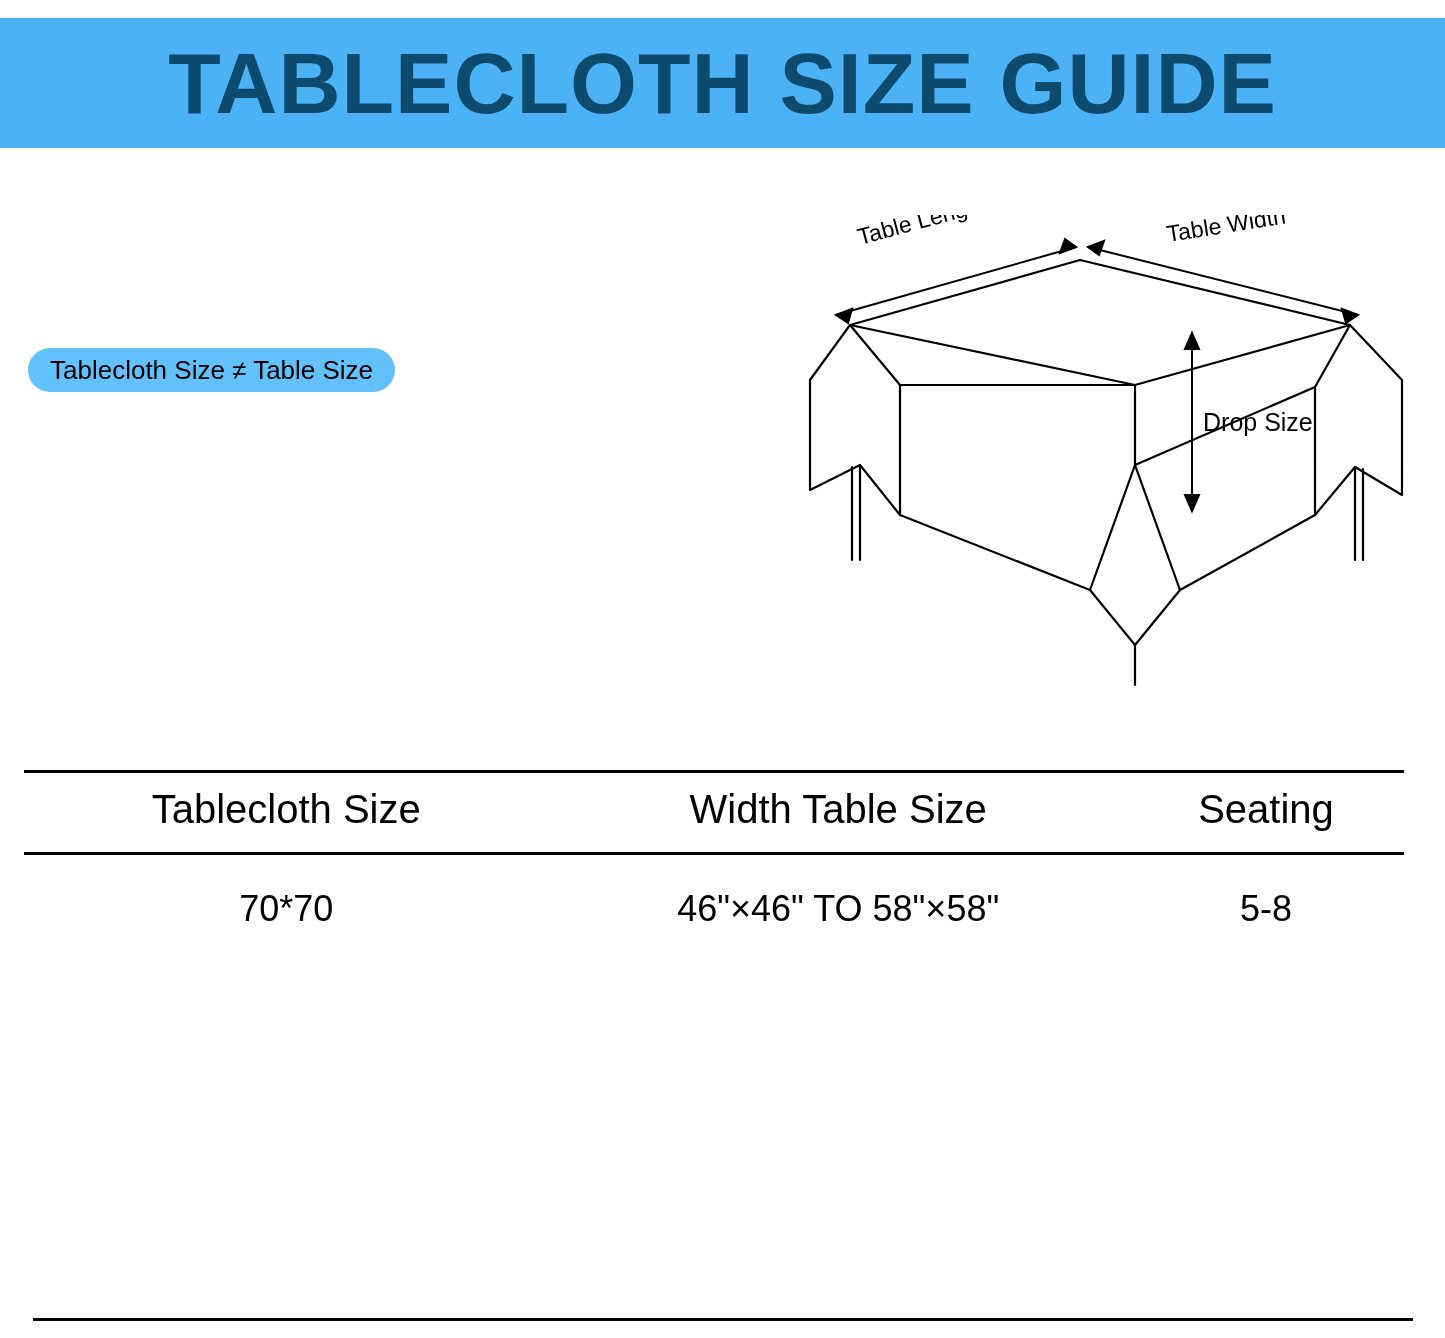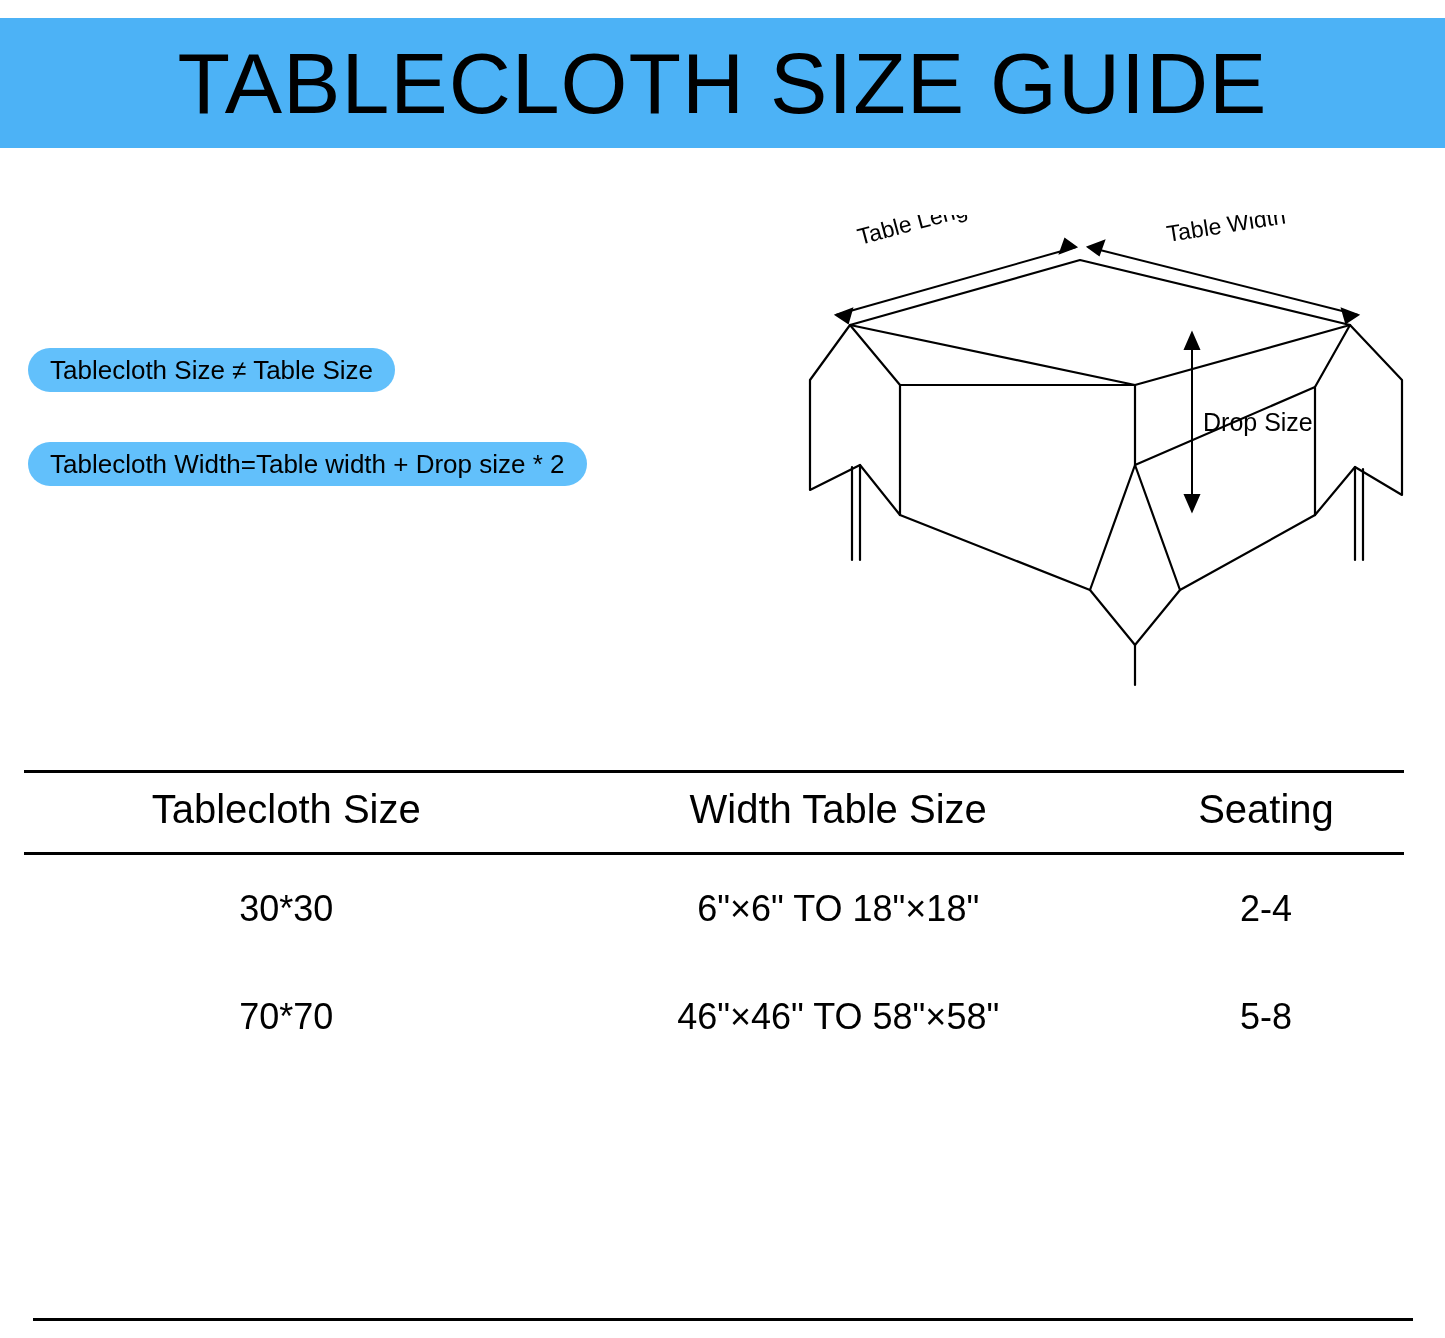--- a/index.html
+++ b/index.html
@@ -22,23 +22,23 @@
     left: 0;
     top: 18px;
     width: 1445px;
     height: 130px;
     background: #4cb2f6;
     display: flex;
     align-items: center;
     justify-content: center;
   }
   .header-title {
-    color: #000000;
+    color: #0c4a6e;
     font-size: 86px;
-    font-weight: normal;
+    font-weight: bold;
     letter-spacing: 1px;
     line-height: 1;
     white-space: nowrap;
   }
 
   
   .pills {
     position: absolute;
     left: 28px;
     top: 348px;
@@ -111,23 +111,20 @@
 <body>
 
 <div class="header-banner">
   <div class="header-title">TABLECLOTH SIZE GUIDE</div>
 </div>
 
 <div class="pills">
   <div class="pill-row">
     <span class="pill">Tablecloth Size ≠ Table Size</span>
   </div>
-  <div class="pill-row">
-    <span class="pill">Tablecloth Width=Table width + Drop size * 2</span>
-  </div>
 </div>
 
 <div class="illustration">
   <svg width="640" height="480" viewBox="0 0 640 480" fill="none" xmlns="http://www.w3.org/2000/svg">
     <g stroke="#000" stroke-width="2.2" fill="none" stroke-linejoin="round" stroke-linecap="round">
 
       <path d="M60 110 L290 45 L560 110 L345 170 Z"></path>
 
       <path d="M60 110 L20 165 L20 275 L70 250 L110 300 L110 170 Z"></path>
 
@@ -170,25 +167,20 @@
 <table class="size-table">
   <thead>
     <tr>
       <th class="col-a">Tablecloth Size</th>
       <th class="col-b">Width Table Size</th>
       <th class="col-c">Seating</th>
     </tr>
   </thead>
   <tbody>
     <tr>
-      <td>30*30</td>
-      <td>6"×6" TO 18"×18"</td>
-      <td>2-4</td>
-    </tr>
-    <tr>
       <td>70*70</td>
       <td>46"×46" TO 58"×58"</td>
       <td>5-8</td>
     </tr>
   </tbody>
 </table>
 
 <div class="bottom-rule"></div>
 
 </body></html>

